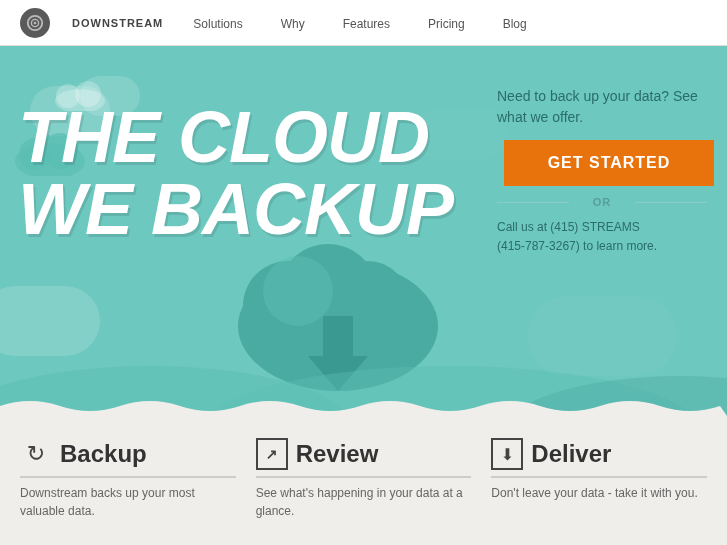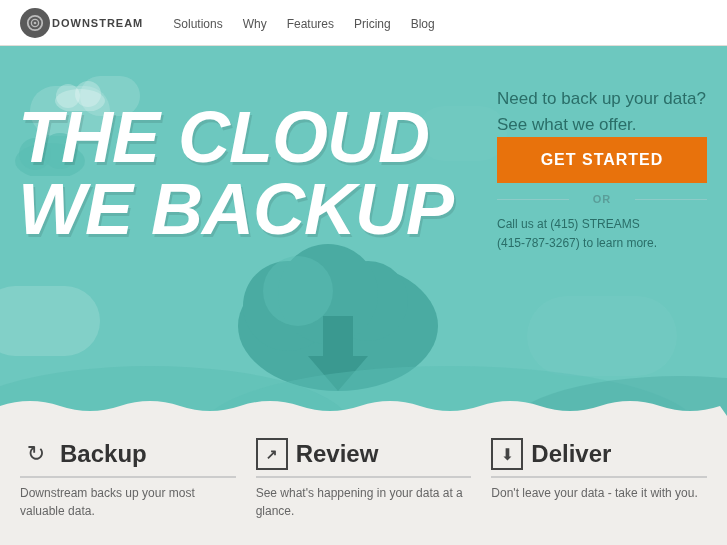--- a/index.html
+++ b/index.html
@@ -12,21 +12,21 @@
       display: flex;
       align-items: center;
       padding: 0 20px;
       border-bottom: 1px solid #e0ddd8;
       position: relative;
       z-index: 10;
     }
     #nav .logo-area {
       display: flex;
       align-items: center;
-      gap: 2px;
+      gap: 22px;
       margin-right: 30px;
     }
     .logo-circle {
       width: 30px;
       height: 30px;
       border-radius: 50%;
       background: #5a5a5a;
       display: flex;
       align-items: center;
       justify-content: center;
@@ -35,21 +35,21 @@
     .logo-text {
       font-size: 11px;
       font-weight: bold;
       letter-spacing: 1px;
       color: #444;
       text-transform: uppercase;
     }
     .nav-links {
       display: flex;
       align-items: flex-start;
-      gap: 20px;
+      gap: 38px;
       list-style: none;
     }
     .nav-links li a {
       font-size: 12px;
       color: #555;
       text-decoration: none;
     }
 
     
     #hero {
@@ -75,39 +75,40 @@
     }
 
     
     .hero-right {
       position: absolute;
       right: 20px;
       top: 40px;
       width: 210px;
     }
     .hero-tagline {
-      font-size: 17px;
+      font-size: 14px;
       color: #2a6e68;
       line-height: 1.5;
-      margin-bottom: 0;
+      margin-bottom: 12px;
     }
     .cta-button {
       display: block;
       background: #e8720c;
       color: #fff;
       font-size: 16px;
       font-weight: bold;
       letter-spacing: 1px;
       text-align: center;
       padding: 14px 8px;
       text-decoration: none;
       border: none;
       cursor: pointer;
       width: 100%;
       margin-bottom: 10px;
+      margin-left: 7px;
     }
     .or-divider {
       display: flex;
       align-items: center;
       gap: 24px;
       margin-bottom: 10px;
     }
     .or-line {
       flex: 1;
       height: 1px;

